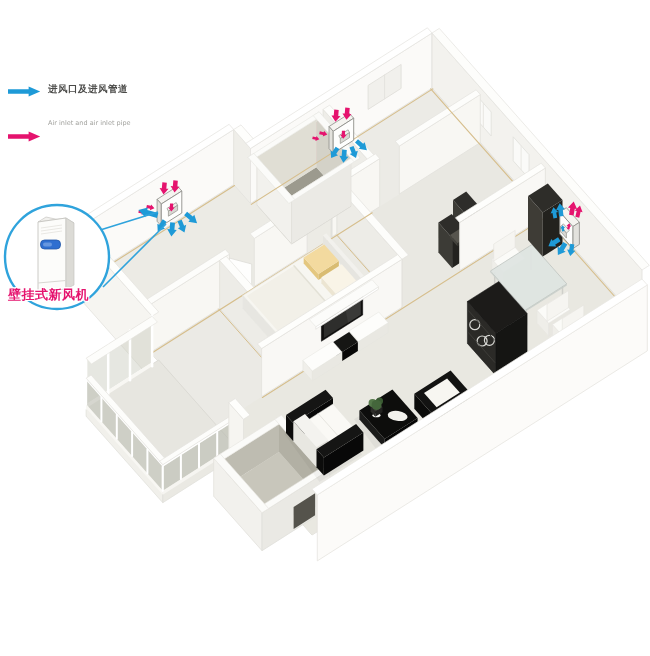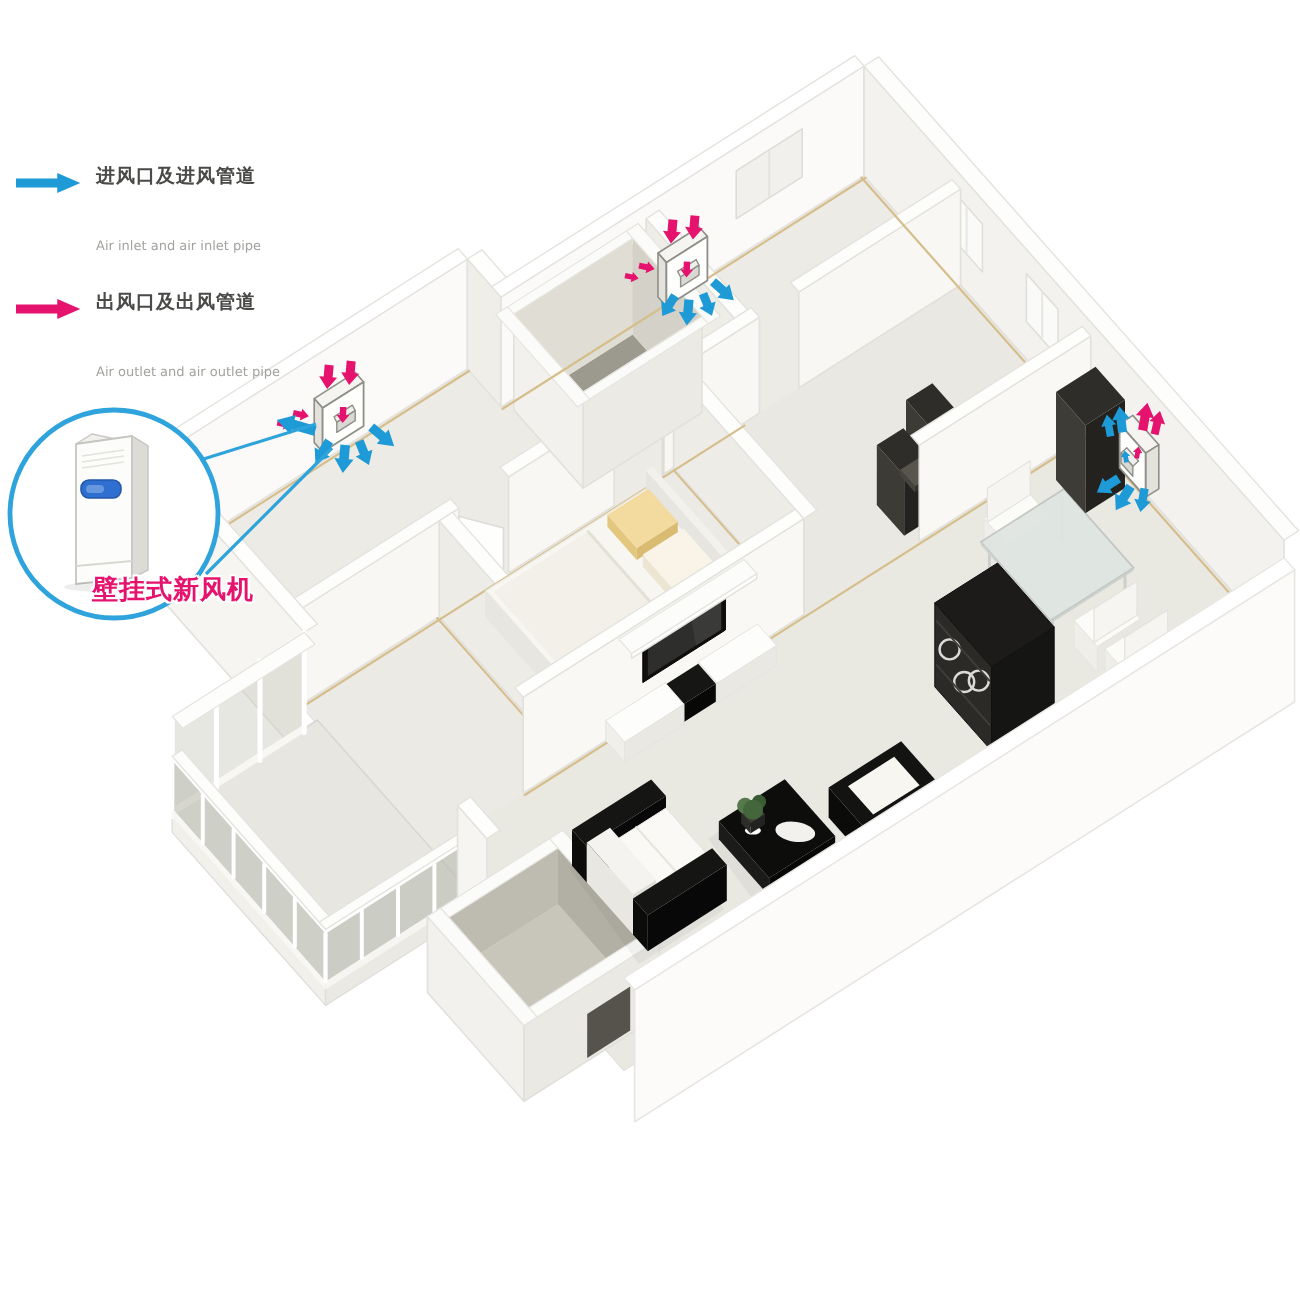--- a/index.html
+++ b/index.html
@@ -1,24 +1,24 @@
 <!DOCTYPE html>
 <html><head>
 <meta charset="utf-8">
 <style>
   html,body{margin:0;padding:0;}
   body{width:650px;height:656px;background:#ffffff;font-family:"DejaVu Sans","Liberation Sans",sans-serif;}
   .stage{position:relative;width:650px;height:656px;overflow:hidden;background:#ffffff;}
   #scene{position:absolute;left:0;top:0;}
-  .legend{position:absolute;left:8px;top:84px;display:flex;flex-direction:column;gap:20px;z-index:5;}
+  .legend{position:absolute;left:8px;top:84px;display:flex;flex-direction:column;gap:2px;z-index:5;}
   .legend-row{display:flex;align-items:flex-start;gap:7px;}
   .legend-arrow{width:33px;height:13px;margin-top:1px;flex:0 0 auto;}
   .legend-text .zh{font-size:9.5px;font-weight:bold;color:#4a4a48;letter-spacing:.5px;line-height:1.15;}
   .legend-text .en{font-size:6.5px;color:#a2a29e;line-height:1.25;margin-top:24px;}
-  .callout-label{position:absolute;left:23px;top:286px;width:104px;text-align:right;
+  .callout-label{position:absolute;left:8px;top:286px;width:104px;text-align:left;
     font-size:13px;font-weight:bold;color:#e5136e;letter-spacing:.5px;z-index:6;
     text-shadow:-1px -1px 0 #fff,1px -1px 0 #fff,-1px 1px 0 #fff,1px 1px 0 #fff,0 1px 0 #fff,0 -1px 0 #fff;}
 </style>
 </head>
 <body>
 
 <div class="stage">
   <svg id="scene" width="650" height="656" viewBox="0 0 650 656">
       <g>
         <g>
@@ -353,21 +353,17 @@
       </svg>
       <div class="legend-text">
         <div class="zh">进风口及进风管道</div>
         <div class="en">Air inlet and air inlet pipe</div>
       </div>
     </div>
     <div class="legend-row">
       <svg class="legend-arrow" viewBox="0 0 40 14">
         <polygon points="0,4.2 25,4.2 25,1 39,7 25,13 25,9.8 0,9.8" fill="#E5136E"></polygon>
       </svg>
-      <div class="legend-text">
-        <div class="zh">出风口及出风管道</div>
-        <div class="en">Air outlet and air outlet pipe</div>
-      </div>
     </div>
   </div>
 
   <div class="callout-label">壁挂式新风机</div>
 </div>
 
 </body></html>

